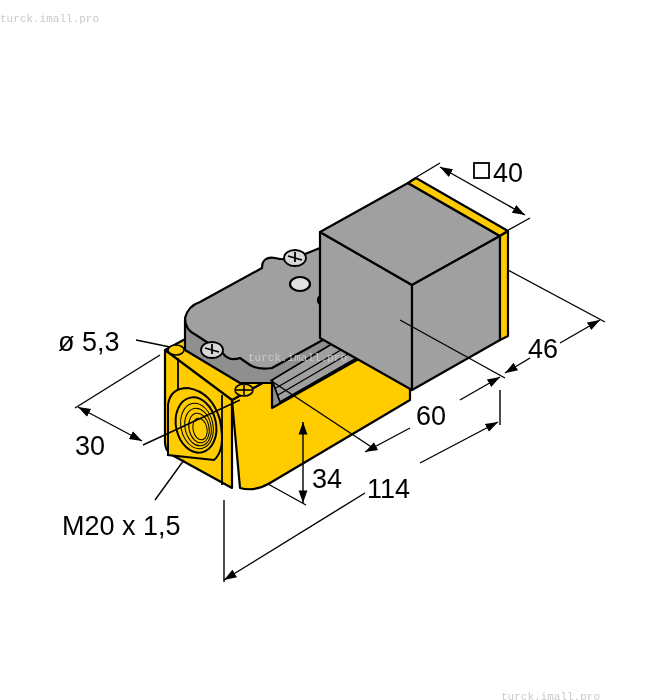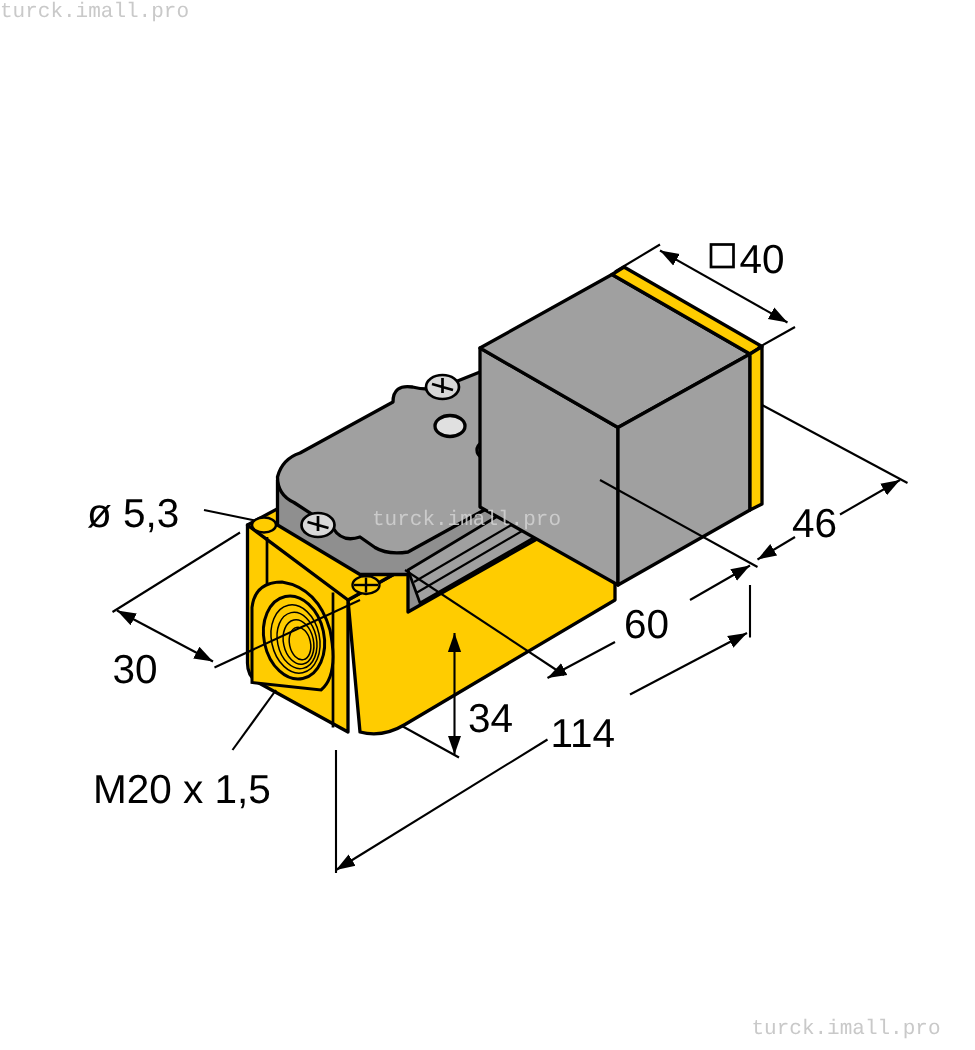--- a/index.html
+++ b/index.html
@@ -1,23 +1,24 @@
 <!DOCTYPE html>
 <html><head>
 <meta charset="utf-8">
 <style>
   html, body { margin: 0; padding: 0; background: #ffffff; }
   body { width: 650px; height: 700px; position: relative; overflow: hidden; }
   .watermark {
     position: absolute;
     font-family: "Liberation Mono", "DejaVu Sans Mono", monospace;
-    font-size: 14px;
+    font-size: 11px;
     color: #c9c9c9;
     letter-spacing: 0px;
     white-space: nowrap;
+    margin-top: 13px;
   }
   .wm-top { left: 0px; top: 0px; }
   .wm-bottom { left: 501px; top: 678px; }
   .wm-center { left: 248px; top: 339px; color: rgba(210,210,210,0.85); }
   svg#drawing { position: absolute; left: 0; top: 0; }
   .dimtext {
     font-family: "Liberation Sans", "DejaVu Sans", sans-serif;
     font-size: 27px;
     fill: #000;
   }

